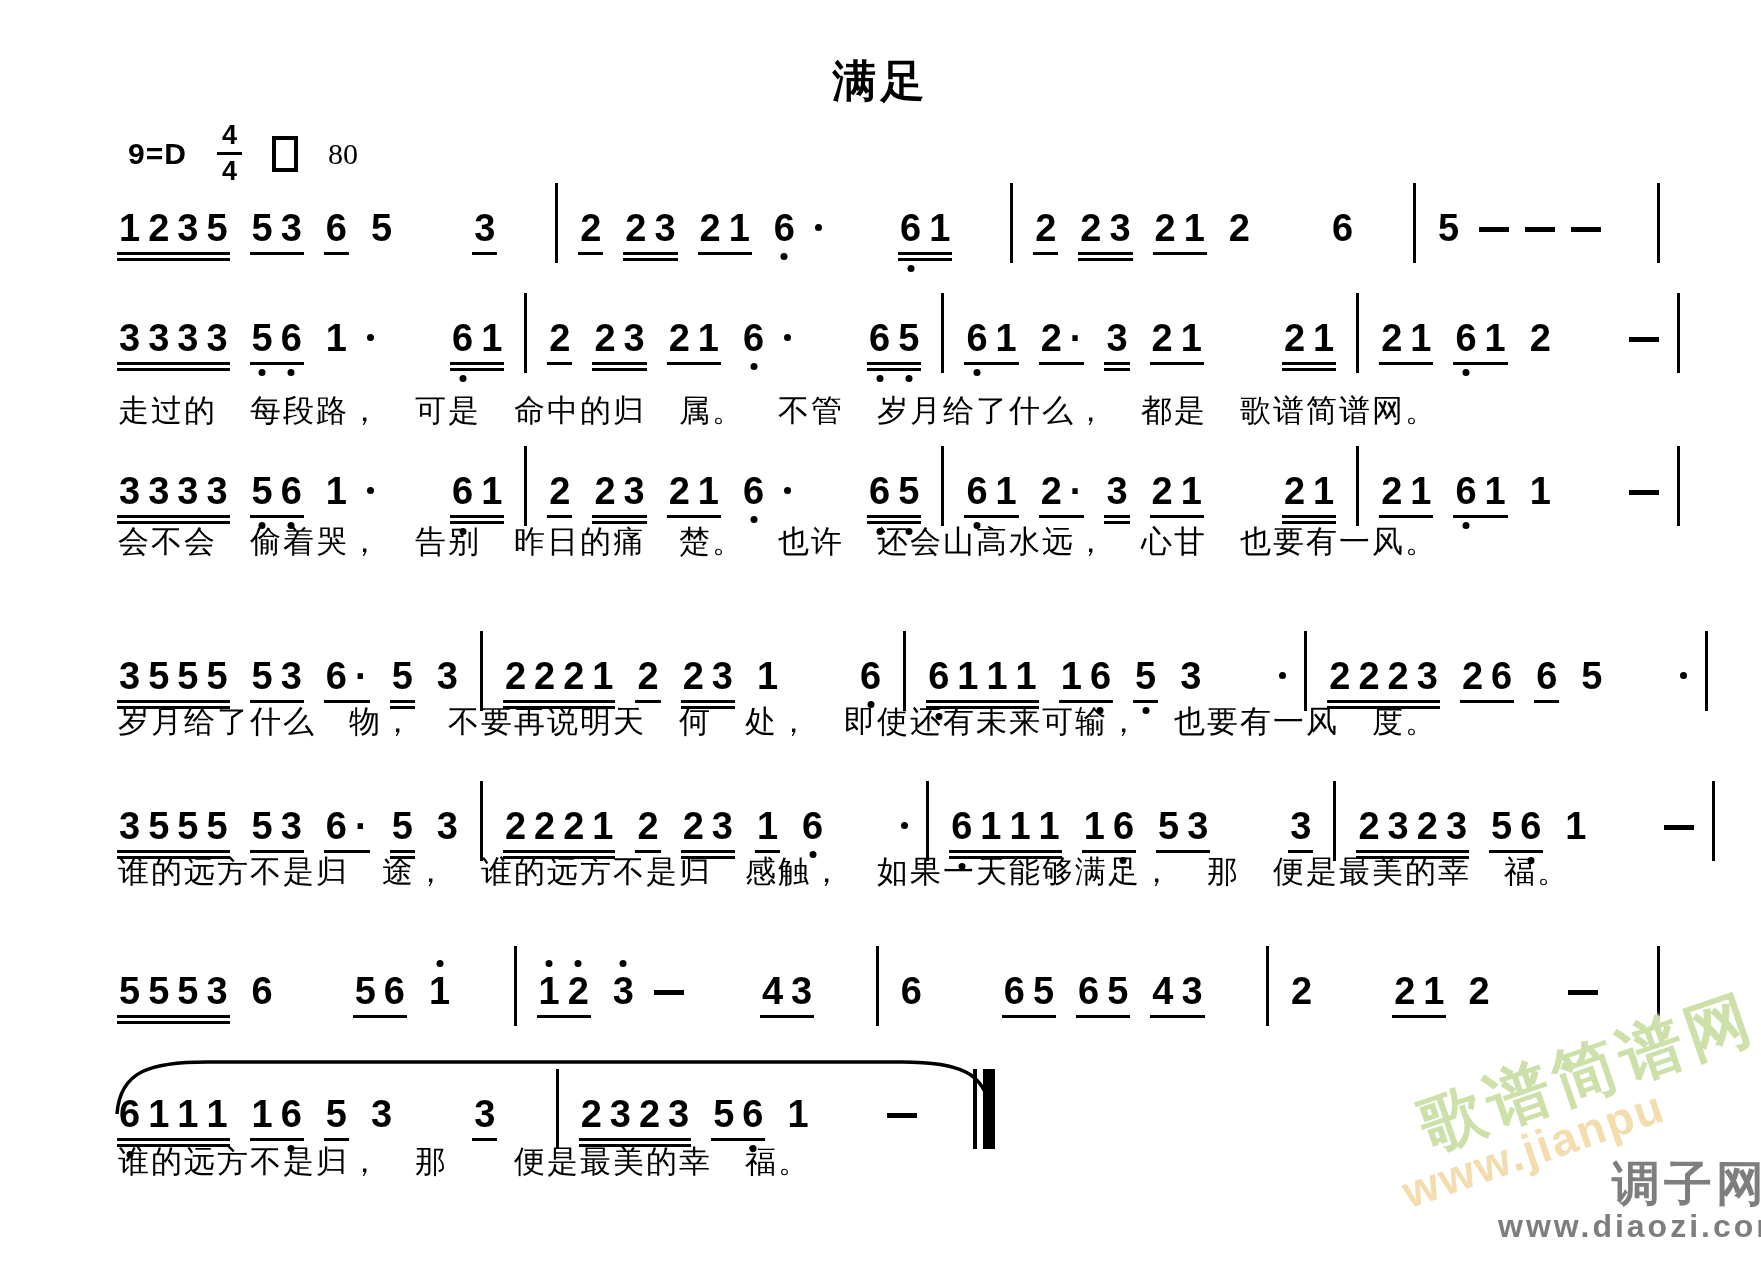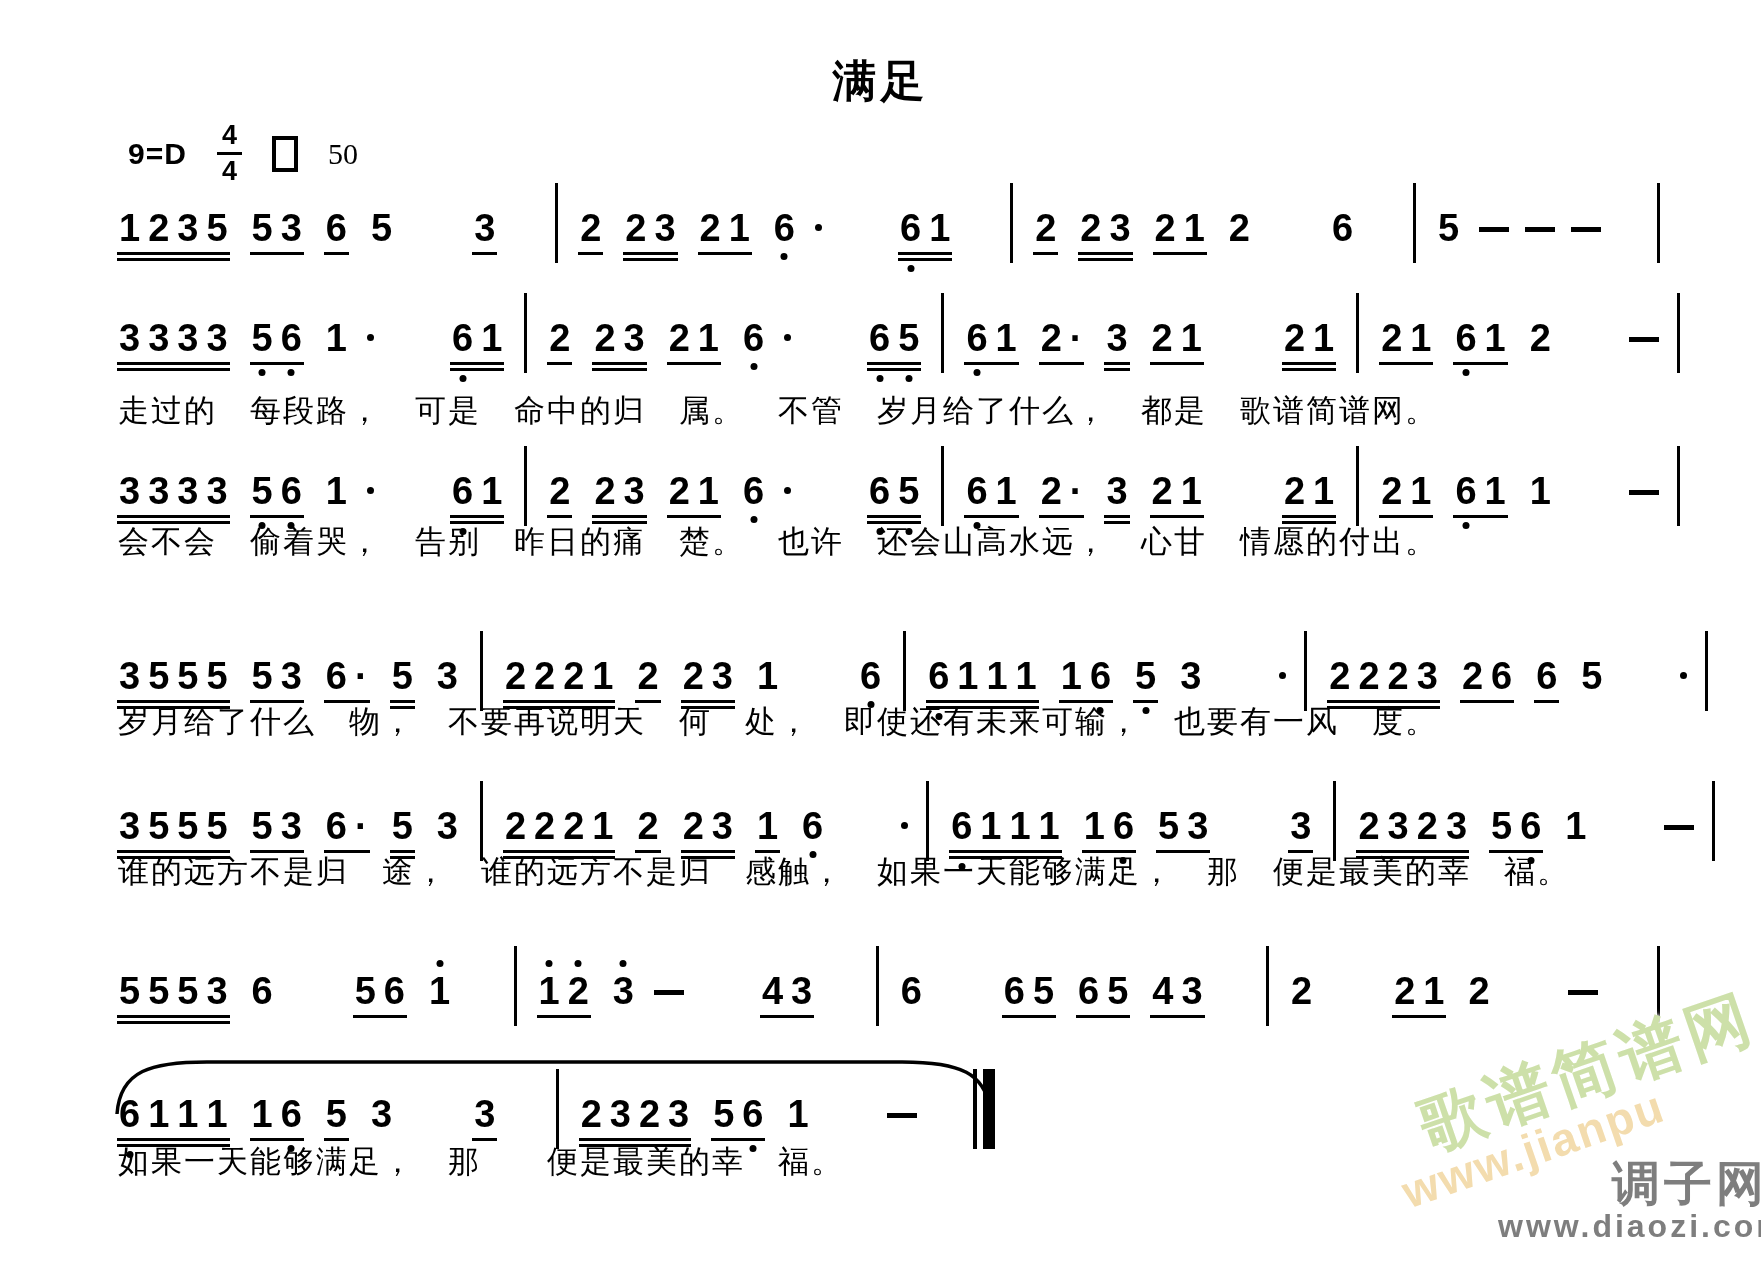--- a/index.html
+++ b/index.html
@@ -59,21 +59,21 @@
 
 <div class="title">满足</div>
 
 <div class="header">
   <span class="key">9=D</span>
   <span class="ts">
     <span class="top">4</span>
     <span class="bot">4</span>
   </span>
   <span class="tempo-box"></span>
-  <span class="tempo">50</span>
+  <span class="tempo">80</span>
 </div>
 
 <div id="score">
     <div class="music-line line-1">
       <div class="measure">
         <div class="grp">
           <div class="ch" style="display: inline-block;">1</div>
           <div class="ch" style="display: inline-block;">2</div>
           <div class="ch" style="display: inline-block;">3</div>
           <div class="ch" style="display: inline-block;">5</div>
@@ -369,21 +369,21 @@
           <div class="ul" style="bottom: -8px;"></div>
         </div>
         <div class="grp">
           <div class="ch" style="display: inline-block;">1</div>
         </div>
         <div class="spacer"></div>
         <div class="dash"></div>
       </div>
       <div class="bar"></div>
     </div>
-    <div class="lyrics lyr-3">会不会　偷着哭，　告别　昨日的痛　楚。　也许　还会山高水远，　心甘　情愿的付出。</div>
+    <div class="lyrics lyr-3">会不会　偷着哭，　告别　昨日的痛　楚。　也许　还会山高水远，　心甘　也要有一风。</div>
     <div class="music-line line-4">
       <div class="measure">
         <div class="grp">
           <div class="ch" style="display: inline-block;">3</div>
           <div class="ch" style="display: inline-block;">5</div>
           <div class="ch" style="display: inline-block;">5</div>
           <div class="ch" style="display: inline-block;">5</div>
           <div class="ul" style="bottom: -8px;"></div>
           <div class="ul" style="bottom: -14px;"></div>
         </div>
@@ -725,21 +725,21 @@
           <div class="ch" style="display: inline-block;">1</div>
         </div>
         <div class="spacer"></div>
         <div class="dash"></div>
       </div>
       <div class="endbar">
         <div class="thin"></div>
         <div class="thick"></div>
       </div>
     </div>
-    <div class="lyrics lyr-7">如果一天能够满足，　那　　便是最美的幸　福。</div>
+    <div class="lyrics lyr-7">谁的远方不是归，　那　　便是最美的幸　福。</div>
     <div class="slur"><svg width="886" height="64" viewBox="0 0 886 64" xmlns="http://www.w3.org/2000/svg">
         <path d="M5,58 C8,14 40,6 95,6 L790,6 C850,6 872,18 878,52" fill="none" stroke="#000" stroke-width="3.5"></path>
       </svg></div>
   </div>
 
 <div class="wm wm-site" style="color: rgb(205, 224, 169);">歌谱简谱网</div>
 <div class="wm wm-url" style="color: rgb(243, 220, 174);">www.jianpu</div>
 <div class="wm wm-brand" style="color: rgb(126, 126, 126);">调子网</div>
 <div class="wm wm-brandurl" style="color: rgb(126, 126, 126);">www.diaozi.com</div>
 

